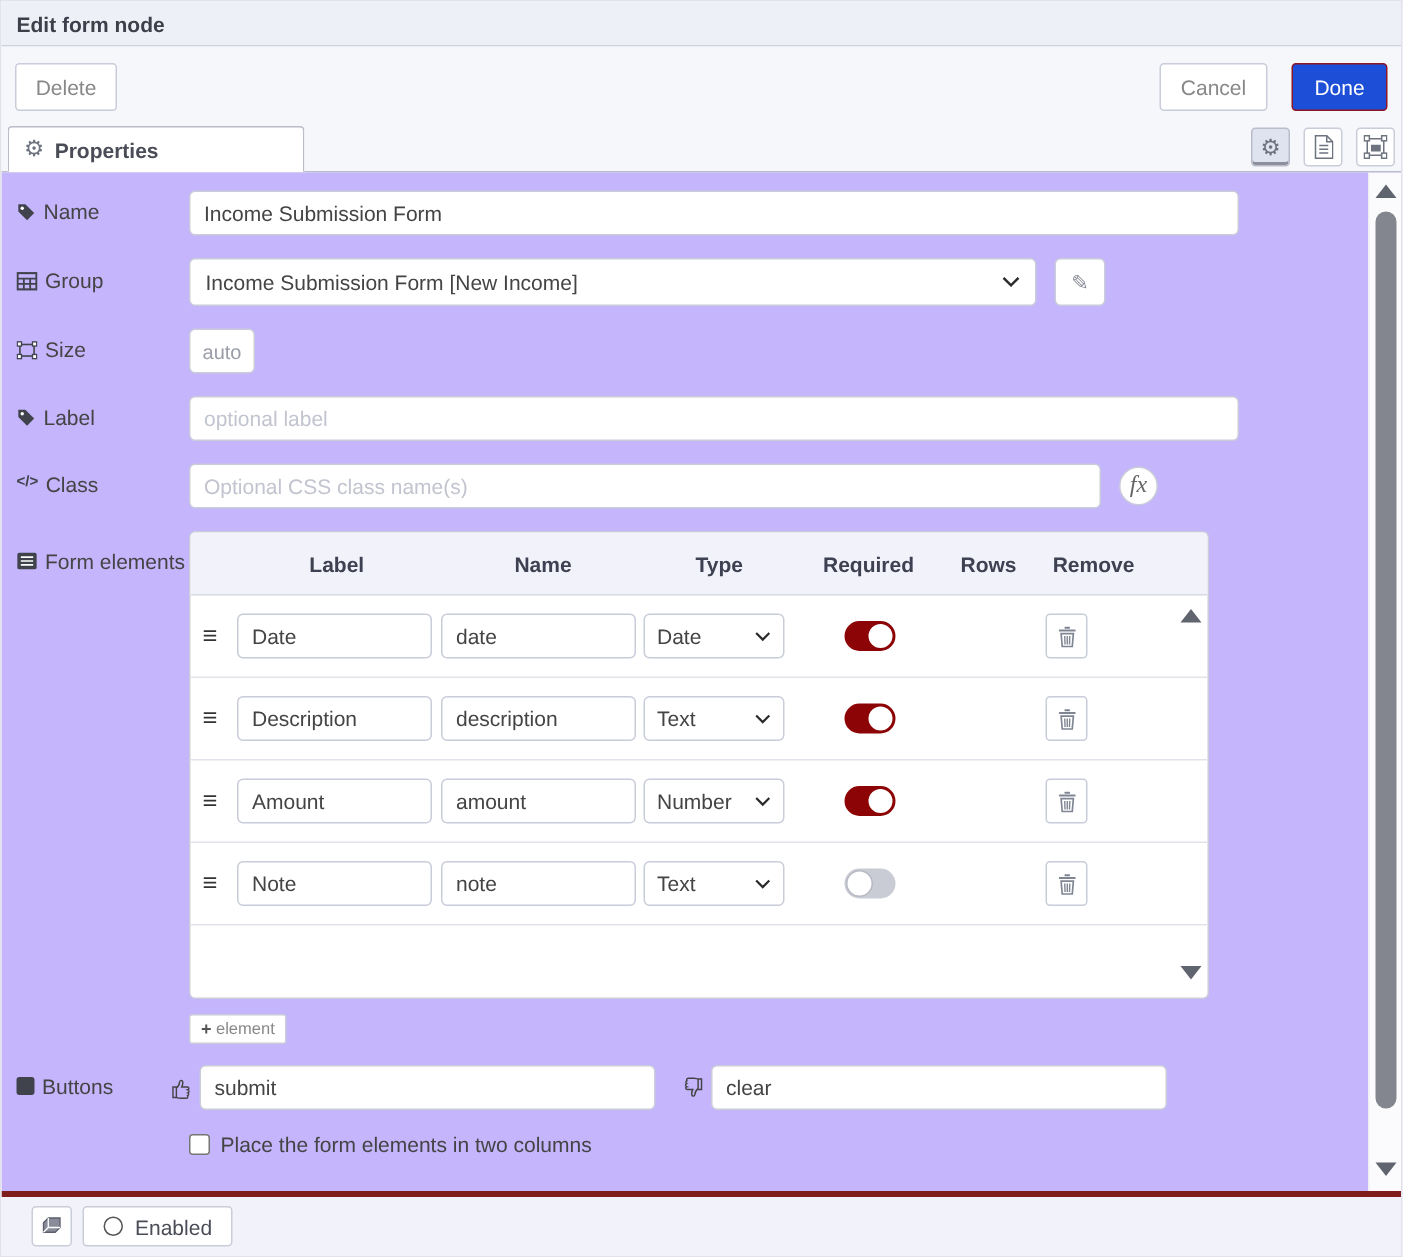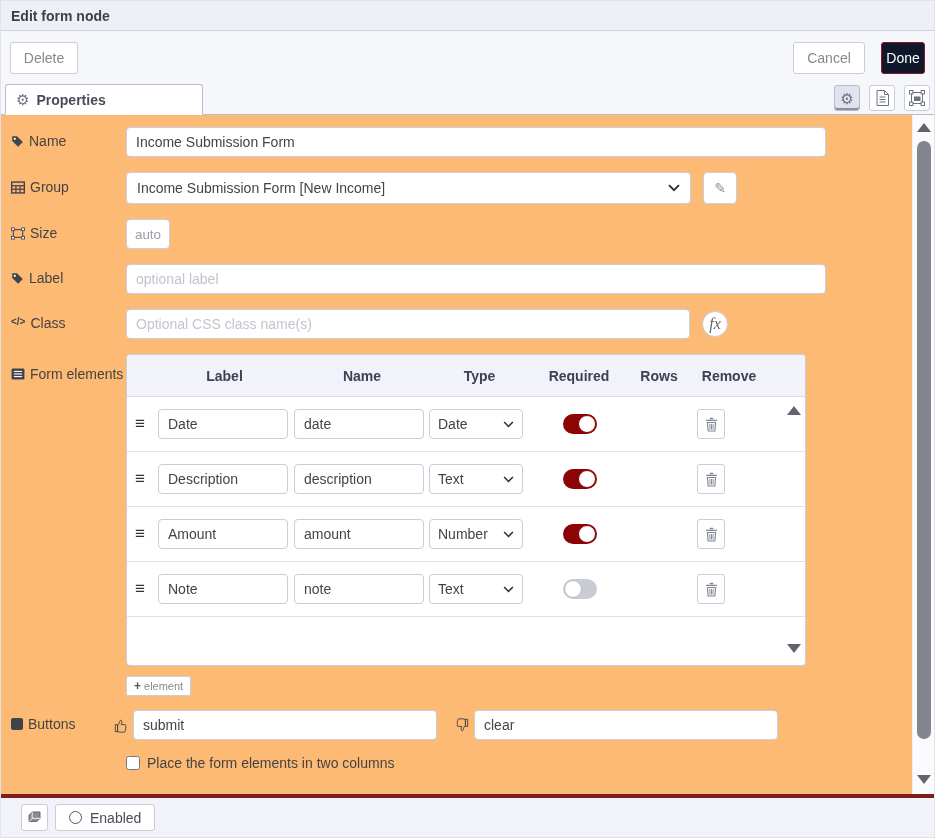--- a/index.html
+++ b/index.html
@@ -10,33 +10,33 @@
   
   .dlg-header { height:30px; flex:0 0 30px; background:#eef0f7; border-bottom:1px solid #cfd1dc; display:flex; align-items:center; padding:0 10px; }
   .dlg-title { font-weight:bold; color:#3d3f4a; font-size:14px; }
 
   
   .toolbar { height:53px; flex:0 0 53px; background:#f6f7fb; display:flex; align-items:center; padding:0 9px; }
   .btn { display:inline-flex; align-items:center; justify-content:center; height:32px; padding:0 14px; background:#fff; border:1px solid #c9ccd9; border-radius:3px; color:#888; font-size:14px; cursor:pointer; font-family:inherit; }
   .btn-delete { width:68px; }
   .spacer { flex:1; }
   .btn-cancel { width:72px; margin-right:16px; }
-  .btn-done { width:44px; background:#0f172a; border-color:#8C1625; color:#fff; }
+  .btn-done { width:64px; background:#1d4ed8; border-color:#8C1625; color:#fff; }
 
   
   .tabbar { height:31px; flex:0 0 31px; background:#f6f7fb; border-bottom:1px solid #b9bcc9; position:relative; display:flex; }
   .tab { position:absolute; left:4px; bottom:-1px; width:198px; height:31px; background:#fff; border:1px solid #b9bcc9; border-bottom:1px solid #fff; border-radius:3px 3px 0 0; display:flex; align-items:center; padding:0 10px; gap:7px; }
   .tab-label { font-weight:bold; color:#4a4c57; font-size:14px; }
   .gear-glyph { font-size:15px; color:#6e7380; line-height:1; }
   .tab-icons { position:absolute; right:4px; bottom:3px; display:flex; gap:9px; }
   .icon-btn { width:26px; height:26px; display:flex; align-items:center; justify-content:center; background:#fff; border:1px solid #c9ccd9; border-radius:3px; cursor:pointer; }
   .icon-btn.active { background:#dfe3f0; border-color:#b9bcc9; box-shadow:inset 0 -2px 0 #8d909c; }
 
   
-  .content { flex:1; position:relative; background:#fdba74; padding:12px 28px 0 10px; overflow:hidden; }
+  .content { flex:1; position:relative; background:#c4b5fd; padding:12px 28px 0 10px; overflow:hidden; }
   .form-row { display:flex; align-items:center; margin-bottom:15px; }
   .row-label { width:115px; flex:0 0 115px; display:flex; align-items:flex-start; gap:5px; color:#444; line-height:1.25; }
   .row-label .lbl-icon { display:inline-flex; margin-top:2px; }
   .ti { height:30px; border:1px solid #c9ccd9; border-radius:4px; padding:0 9px; font-size:14px; color:#444; font-family:inherit; background:#fff; }
   .ti::placeholder { color:#c2c4cf; }
   .w-full { width:700px; }
   .fake-select { display:flex; align-items:center; justify-content:space-between; height:32px; border:1px solid #c9ccd9; border-radius:4px; background:#fff; padding:0 10px; cursor:pointer; color:#444; }
   .group-select { width:565px; }
   .sq-btn { width:34px; height:32px; display:flex; align-items:center; justify-content:center; background:#fff; border:1px solid #c9ccd9; border-radius:4px; cursor:pointer; color:#8a8d99; }
   .btn-auto { width:44px; height:30px; display:flex; align-items:center; justify-content:center; background:#fff; border:1px solid #c9ccd9; border-radius:4px; color:#9a9da8; cursor:pointer; }
@@ -206,21 +206,21 @@
       </div>
       <input class="ti w-full" placeholder="optional label" style="">
     </div>
 
     
     <div class="form-row">
       <div class="row-label">
         <span class="lbl-icon" style="font-size:10px;color:#41434c;font-weight:bold;margin-top:1px;">&lt;/&gt;</span>
         <span>Class</span>
       </div>
-      <input class="ti" style="width: 564px;" placeholder="Optional CSS class name(s)">
+      <input class="ti" style="width: 608px;" placeholder="Optional CSS class name(s)">
       <button class="fx-btn">
           <span class="fx-glyph">fx</span>
         </button>
     </div>
 
     
     <div class="form-row" style="align-items:flex-start;margin-bottom:0;">
       <div class="row-label" style="padding-top:12px;">
         <span class="lbl-icon">
             <svg width="14" height="12" viewBox="0 0 16 14">

